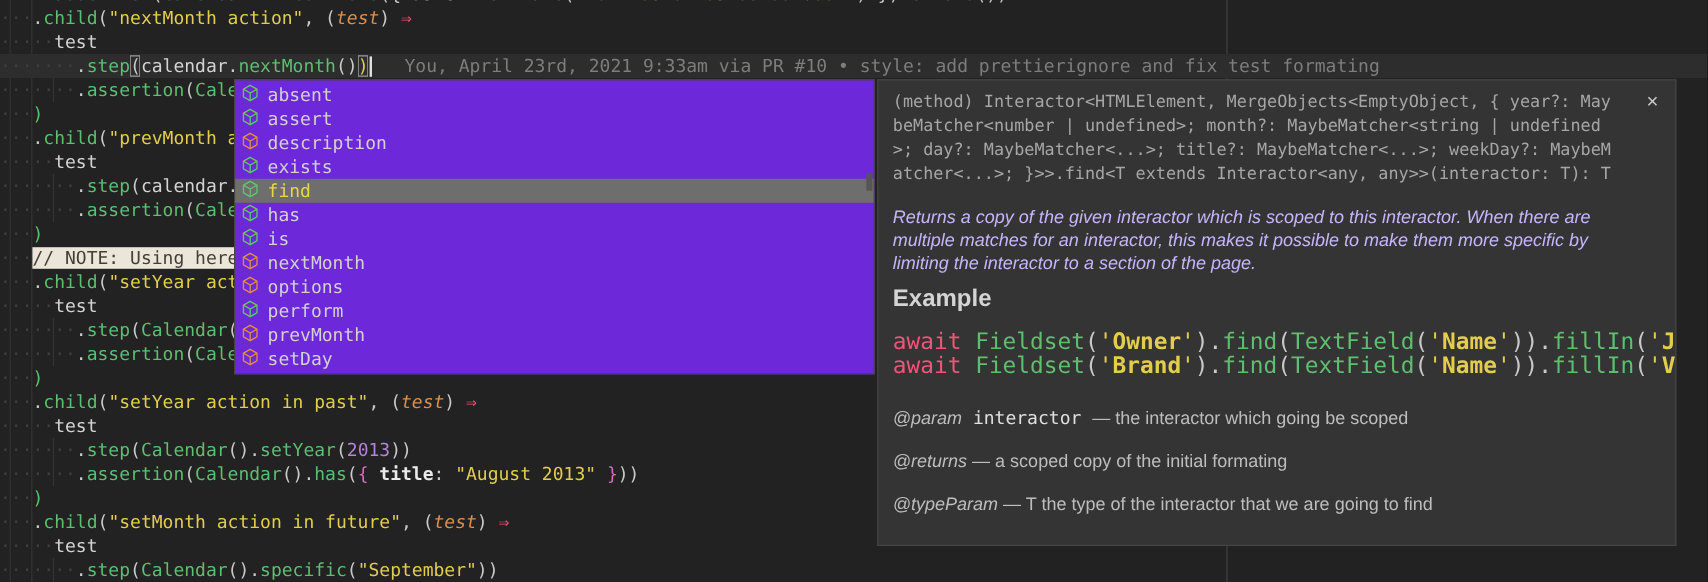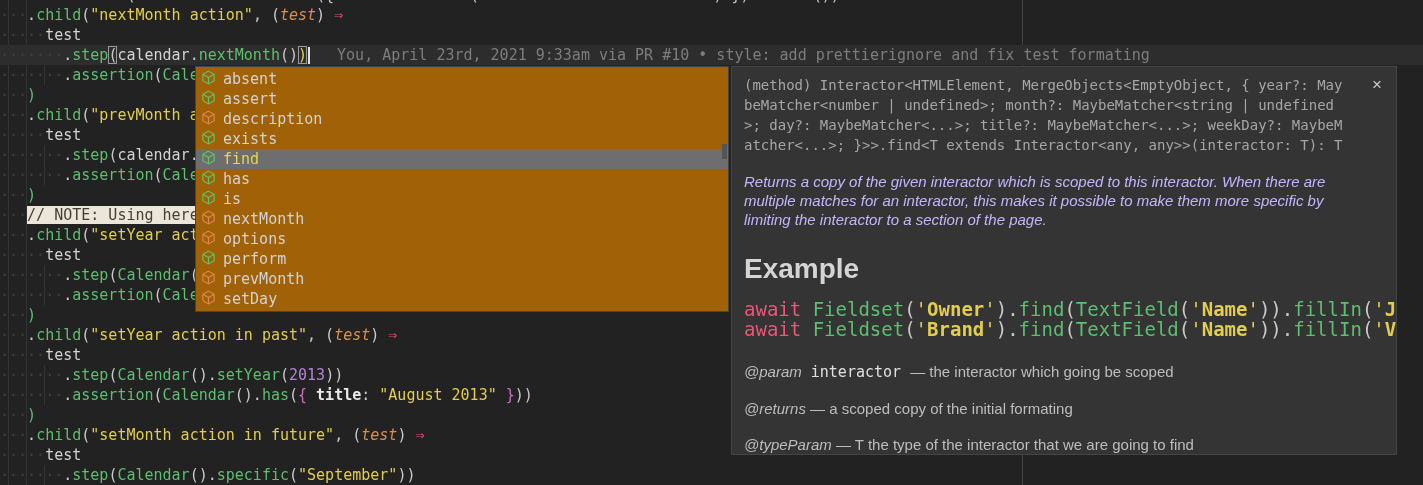--- a/index.html
+++ b/index.html
@@ -24,37 +24,37 @@
   .c-brace{color:#d16dbc;}
   .c-bry{color:#e3cd4e;}
   .c-m{box-shadow:inset 0 0 0 1px #9a9a9a;}
   .c-sel{background:#ece5da;color:#453e35;}
   .c-blame{color:#7d7d7d;padding-left:27px;}
   .c-cursor{display:inline-block;width:2px;height:17px;background:#e0e0e0;vertical-align:text-bottom;margin-left:1px;}
   
   .guide{position:absolute;width:1px;background:#333333;z-index:1;}
   .ruler{position:absolute;width:1px;top:0;bottom:0;background:#424242;z-index:1;}
   
-  .suggest{position:absolute;left:195px;top:66px;width:534px;height:246px;background:#a16207;
+  .suggest{position:absolute;left:195px;top:66px;width:534px;height:246px;background:#6d28d9;
            border:1px solid #454545;box-sizing:border-box;z-index:10;padding-top:2px;}
   .sg-item{height:20px;display:flex;align-items:center;padding-left:5px;font-size:15px;color:#d2d2d2;cursor:pointer;}
   .sg-item.selected{background:#6e6e6e;color:#e8d64a;}
   .sg-icon{width:15px;height:15px;margin-right:7px;flex:0 0 15px;}
   .k-method{color:#62c36a;}
   .k-field{color:#e08850;}
   .sg-scroll{position:absolute;right:1px;top:77px;width:5px;height:15px;background:#555555;z-index:11;}
   
   .docs{position:absolute;left:731px;top:66px;width:666px;height:389px;background:#343434;
         border:1px solid #454545;box-sizing:border-box;z-index:9;padding:8px 12px;color:#bdbdbd;overflow:hidden;}
   .sig{font-family:"DejaVu Sans Mono",monospace;font-size:14px;line-height:20px;white-space:pre;color:#a6a6a6;width:630px;}
   .close-btn{position:absolute;top:9px;right:14px;color:#cccccc;font-family:"Liberation Sans",sans-serif;
              font-size:17px;line-height:17px;cursor:pointer;}
   .desc{font-family:"Liberation Sans",sans-serif;font-size:15px;line-height:19px;margin-top:17px;
         white-space:pre-line;color:#c4b5fd;font-style:italic;}
-  .ex-head{font-family:"Liberation Sans",sans-serif;font-size:28px;font-weight:bold;color:#d4d4d4;margin-top:24px;}
+  .ex-head{font-family:"Liberation Sans",sans-serif;font-size:20px;font-weight:bold;color:#d4d4d4;margin-top:9px;}
   .ex-code{margin-top:14px;font-size:19px;line-height:20px;}
   .ex-line{white-space:pre;}
   .tagline{font-family:"Liberation Sans",sans-serif;font-size:15px;color:#bdbdbd;}
   .tagline .tag{font-style:italic;}
   .tagline .argmono{font-family:"DejaVu Sans Mono",monospace;color:#e0e0e0;}
   .mt-param{margin-top:24px;} .mt-tag{margin-top:19px;}
 </style>
 </head>
 <body>
 

